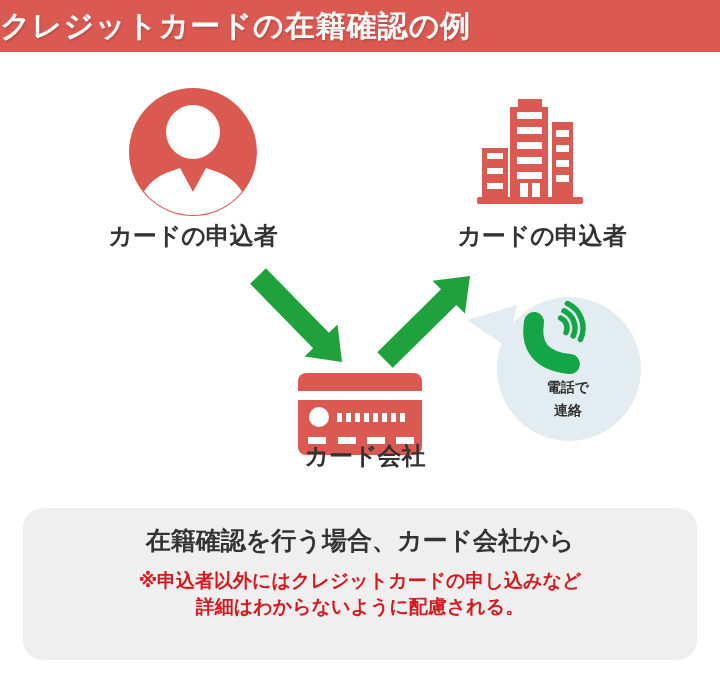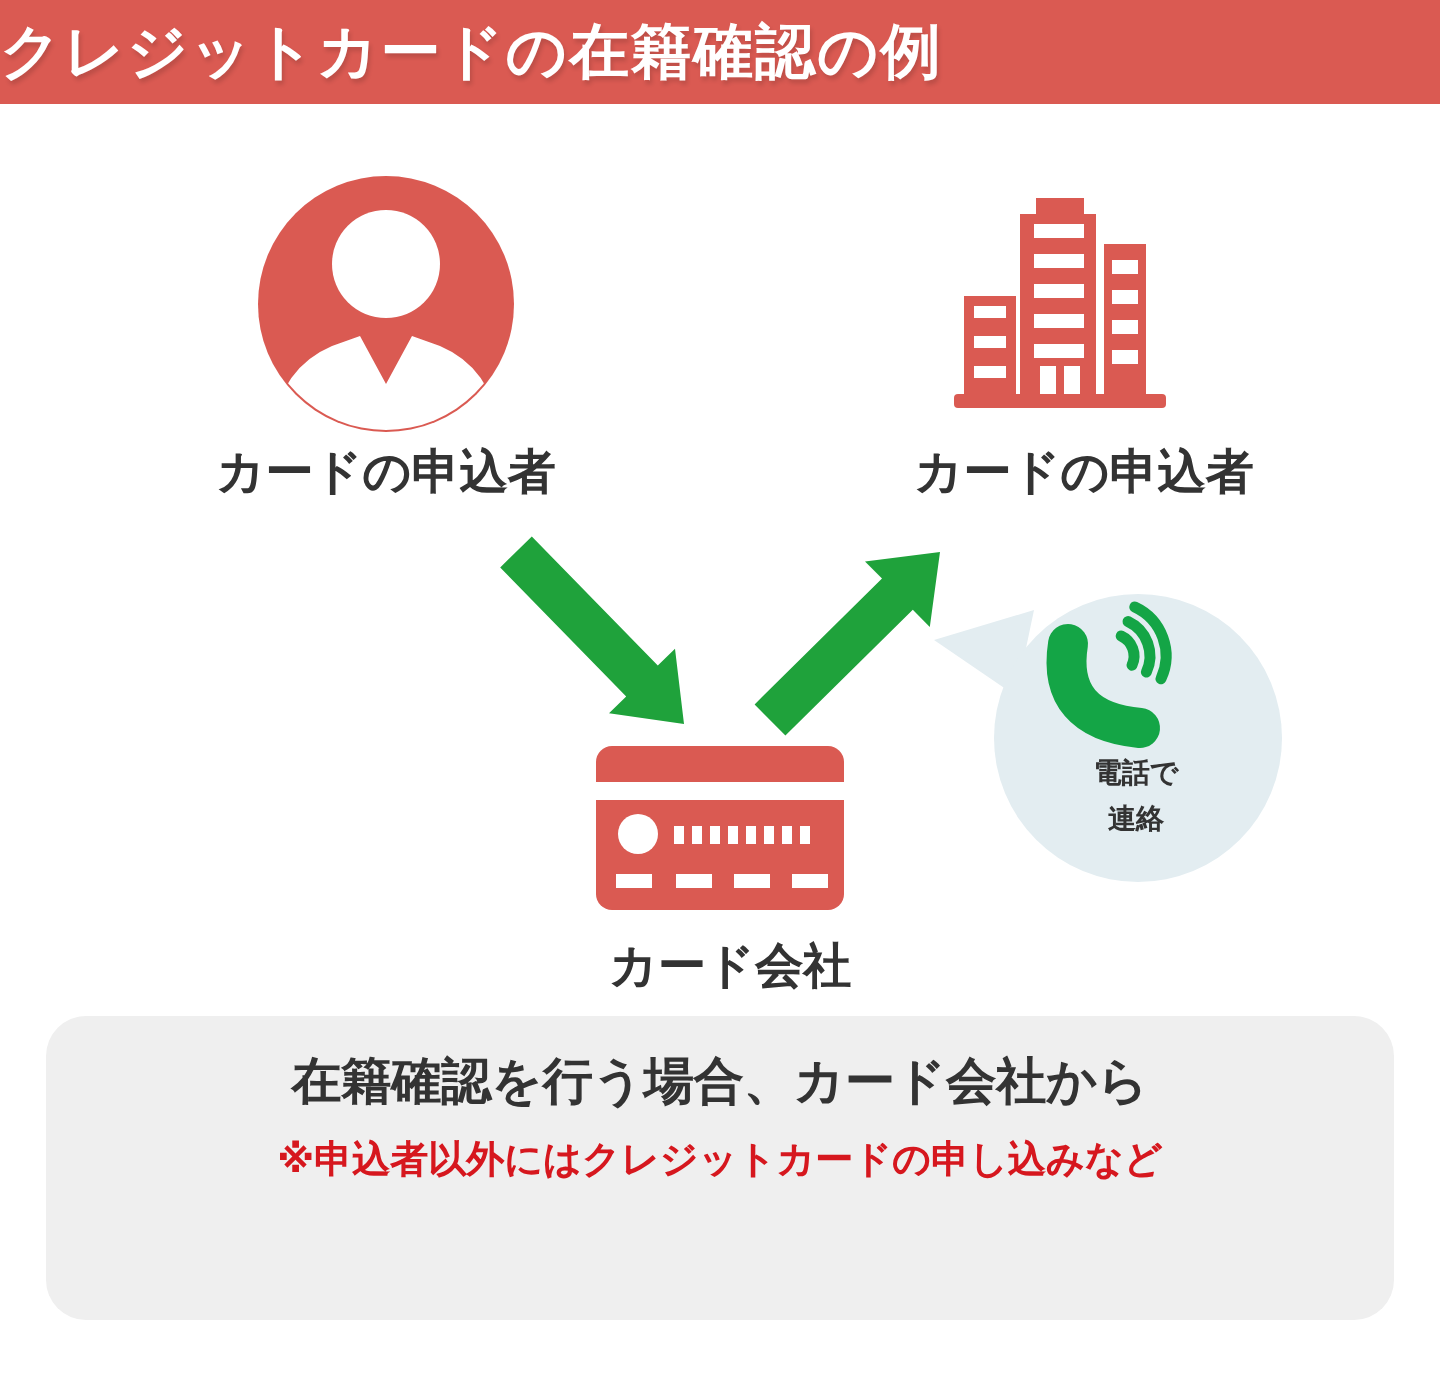--- a/index.html
+++ b/index.html
@@ -27,21 +27,21 @@
   .fill-bubble{ fill:var(--bubble-bg,#E3EDF1); }
   .phone-stroke { stroke:var(--phone-green,#14A546); fill:none; stroke-linecap:round; }
 
   .label {
     position:absolute; transform:translateX(-50%);
     color:var(--text-dark,#333); font-weight:bold; white-space:nowrap;
   }
   .node-label { font-size:24px; }
   .label-applicant    { left:193px; top:220px; }
   .label-workplace    { left:542px; top:220px; }
-  .label-card-company { left:365px; top:467px; }
+  .label-card-company { left:365px; top:440px; }
   .label-application  { left:239px; top:318px; font-size:20px; }
   .bubble-label {
     position:absolute; left:568px; top:376px; transform:translateX(-50%);
     color:var(--text-dark,#333); font-weight:bold; font-size:14px;
     line-height:23px; text-align:center; white-space:nowrap;
   }
   .summary-box {
     position:absolute; left:23px; top:508px; width:674px; height:152px;
     background:var(--summary-bg,#EFEFEF); border-radius:20px;
     text-align:center;
@@ -148,16 +148,17 @@
     <div>電話で</div>
     <div>連絡</div>
   </div>
 
   <div class="summary-box">
     <div class="summary-main">
       <div>在籍確認を行う場合、カード会社から</div>
     </div>
     <div class="summary-note">
       <div>※申込者以外にはクレジットカードの申し込みなど</div>
+      <div>詳細はわからないように配慮される。</div>
     </div>
   </div>
 
 </div>
 
 </body></html>

